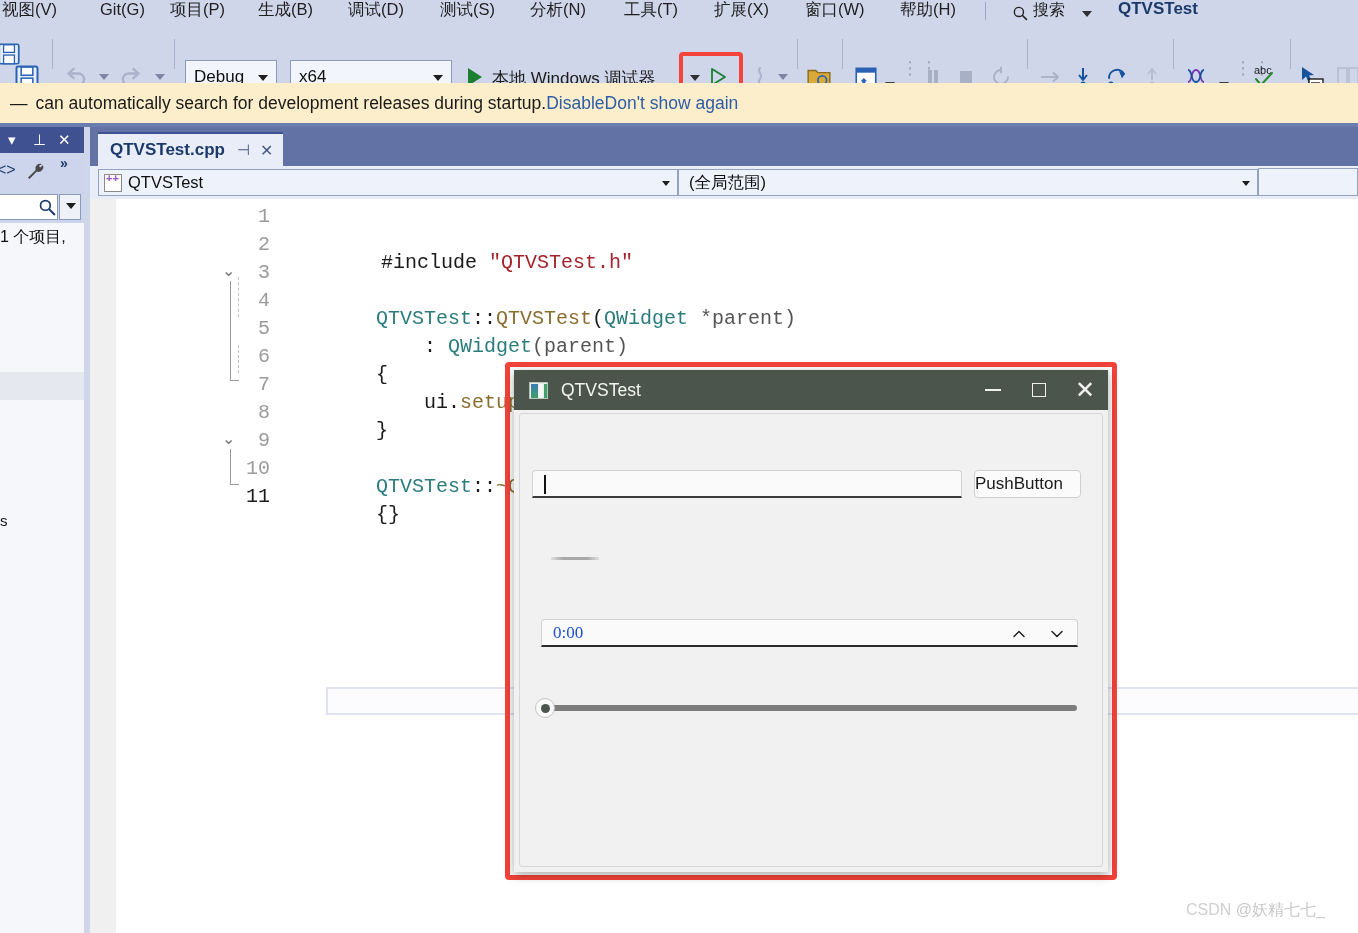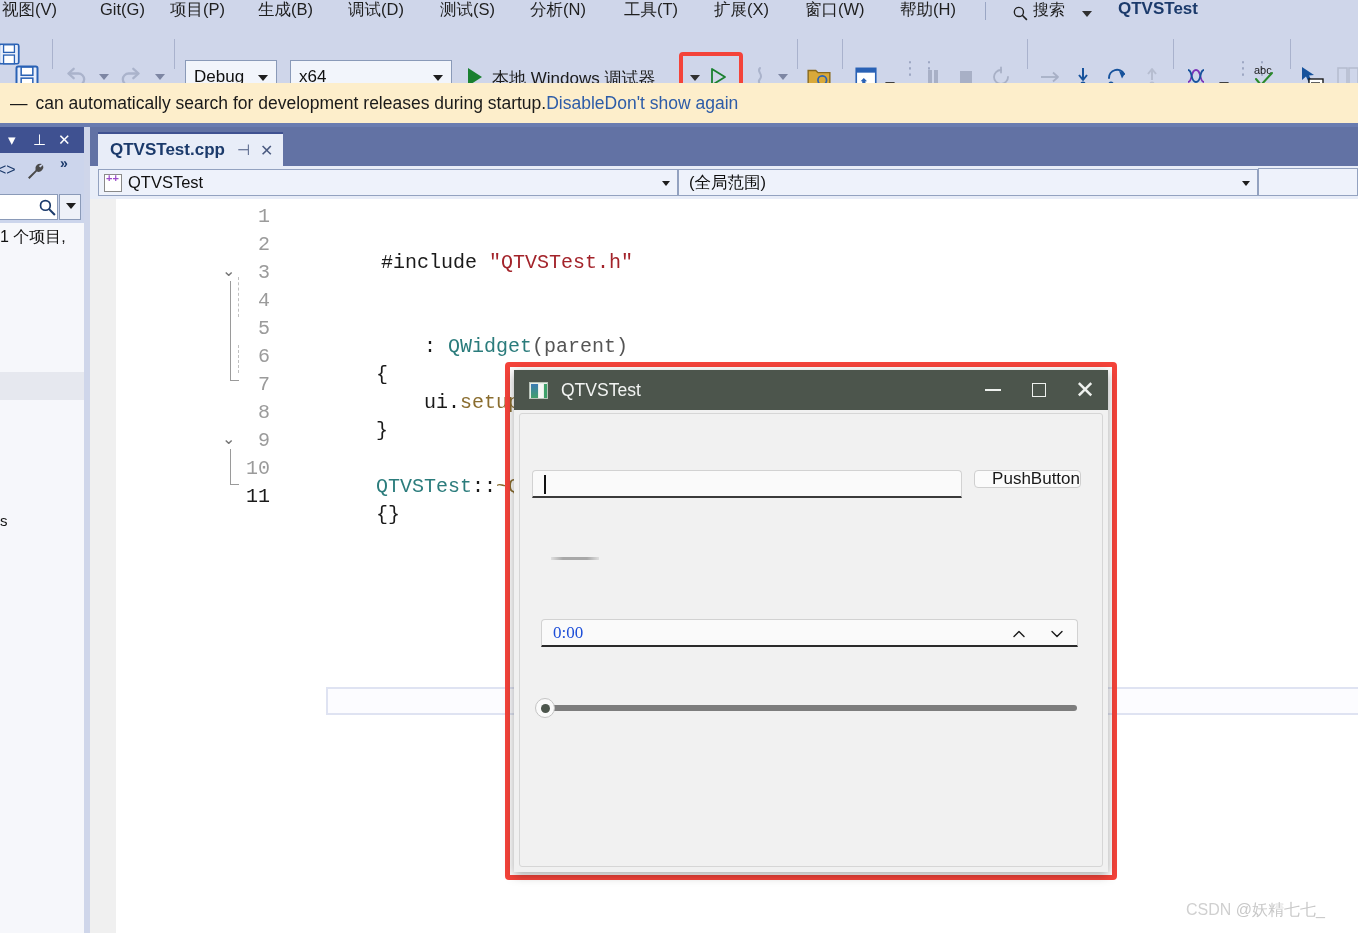--- a/index.html
+++ b/index.html
@@ -284,23 +284,23 @@
     position: absolute; left: 532px; top: 470px; width: 430px; height: 28px;
     background: #fafafa;
     border: 1px solid #d2d2d2; border-bottom: 2.5px solid #3a3a3a;
     border-radius: 4px 4px 0 0;
   }
   .qt-caret {
     position: absolute; left: 11px; top: 4px; width: 2px; height: 19px;
     background: #111;
   }
   .qt-pushbtn {
-    position: absolute; left: 974px; top: 470px; width: 107px; height: 18px;
+    position: absolute; left: 974px; top: 470px; width: 107px; height: 28px;
     background: #fbfbfb; border: 1px solid #cfcfcf; border-radius: 4px;
-    display: flex; align-items: center; justify-content: flex-end;
+    display: flex; align-items: center; justify-content: flex-start;
     font-size: 17px; color: #1a1a1a;
   }
   .qt-hline {
     position: absolute; left: 551px; top: 557px; width: 48px; height: 3px;
     background: linear-gradient(90deg, rgba(170,170,170,0.25), #a8a8a8 25%, #a8a8a8 75%, rgba(170,170,170,0.25));
   }
   .qt-spin {
     position: absolute; height: 28px;
     background: #fafafa;
     border: 1px solid #d2d2d2; border-bottom: 2.5px solid #2a2a2a;
@@ -636,20 +636,25 @@
     <div class="guide" style="left:148px;top:146px;height:28px;"></div>
     <div class="brace-bracket" style="left:140px;top:82px;height:100px;"></div>
     <div class="brace-bracket" style="left:140px;top:250px;height:36px;"></div>
 
     <div class="code-line" style="top:6px;">
       <span class="ctext">
         <span class="t-plain">#include </span><span class="t-str">"QTVSTest.h"</span>
       </span>
     </div>
 
+    <div class="code-line" style="top:62px;">
+      <span class="ctext" style="left:190px;">
+        <span class="t-type">QTVSTest</span><span class="t-plain">::</span><span class="t-fn">QTVSTest</span><span class="t-plain">(</span><span class="t-type">QWidget</span><span class="t-param"> *parent)</span>
+      </span>
+    </div>
 
     <div class="code-line" style="top:90px;">
       <span class="ctext" style="left:190px;">
         <span class="t-plain">    : </span><span class="t-type">QWidget</span><span class="t-param">(parent)</span>
       </span>
     </div>
 
     <div class="code-line" style="top:118px;">
       <span class="ctext" style="left:190px;">
         <span class="t-plain">{</span>

